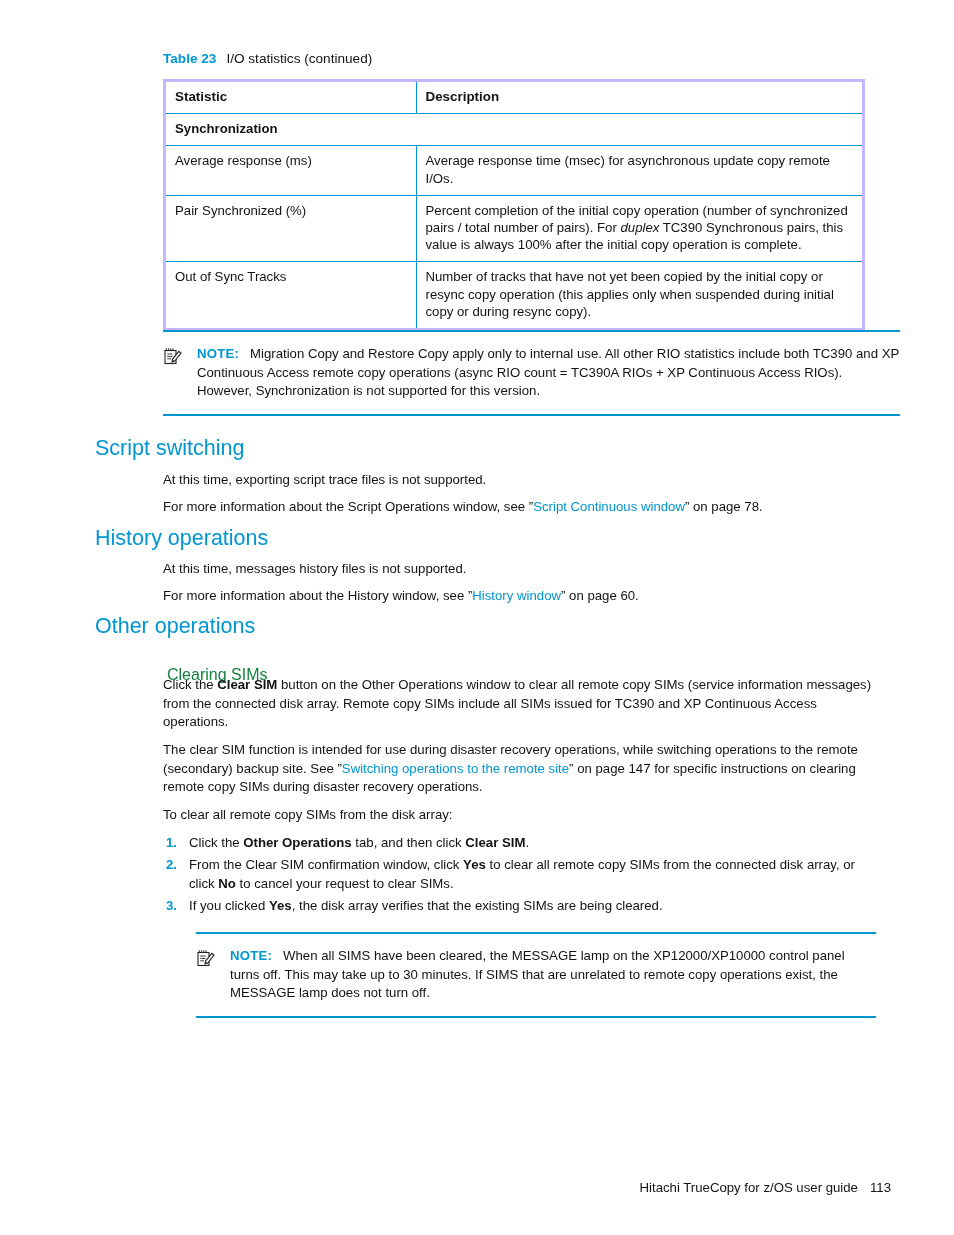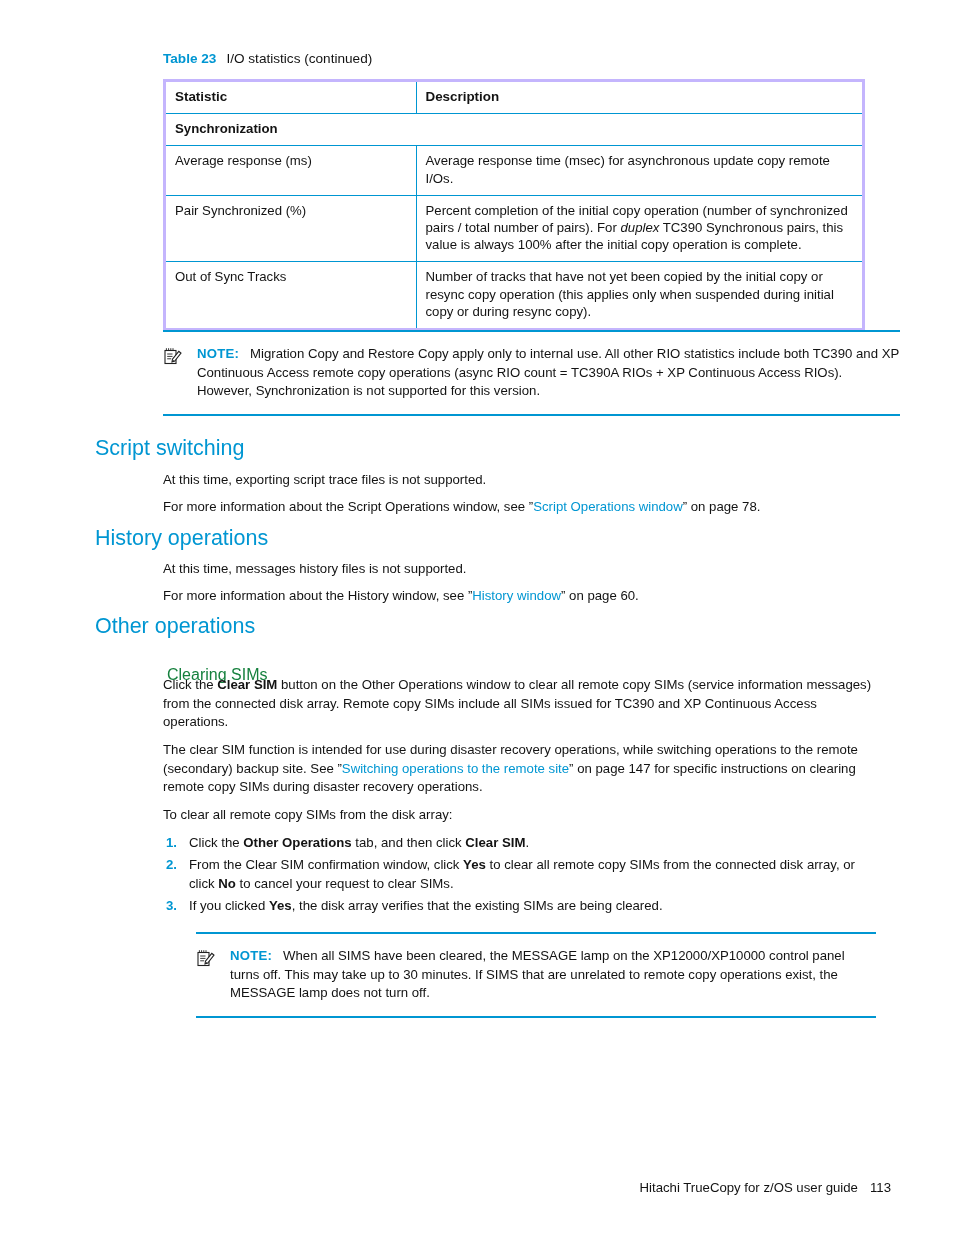--- a/index.html
+++ b/index.html
@@ -242,21 +242,21 @@
           <line x1="9.6" y1="14" x2="11.2" y2="15.3" stroke="#222222" stroke-width="0.9"></line>
         </svg>
       </span>
       <span class="note-label">NOTE:</span><span class="note-gap"></span><span>Migration Copy and Restore Copy apply only to internal use. All other RIO statistics include both TC390 and XP Continuous Access remote copy operations (async RIO count = TC390A RIOs + XP Continuous Access RIOs). However, Synchronization is not supported for this version.</span>
     </div>
     <div class="rule"></div>
   </div>
 
   <h1 class="h1" style="top:436px;">Script switching</h1>
   <div class="para" style="top:471px;">At this time, exporting script trace files is not supported.</div>
-  <div class="para" style="top:498px;"><span>For more information about the Script Operations window, see ”</span><span class="lnk">Script Operations window</span><span>” on page 78.</span></div>
+  <div class="para" style="top:498px;"><span>For more information about the Script Operations window, see ”</span><span class="lnk">Script Continuous window</span><span>” on page 78.</span></div>
 
   <h1 class="h1" style="top:526px;">History operations</h1>
   <div class="para" style="top:560px;">At this time, messages history files is not supported.</div>
   <div class="para" style="top:587px;"><span>For more information about the History window, see ”</span><span class="lnk">History window</span><span>” on page 60.</span></div>
 
   <h1 class="h1" style="top:614px;">Other operations</h1>
   <h2 class="h2" style="top:649px;">Clearing SIMs</h2>
 
   <div class="para" style="top:676px;"><span>Click the </span><b>Clear SIM</b><span> button on the Other Operations window to clear all remote copy SIMs (service information messages) from the connected disk array. Remote copy SIMs include all SIMs issued for TC390 and XP Continuous Access operations.</span></div>
 

